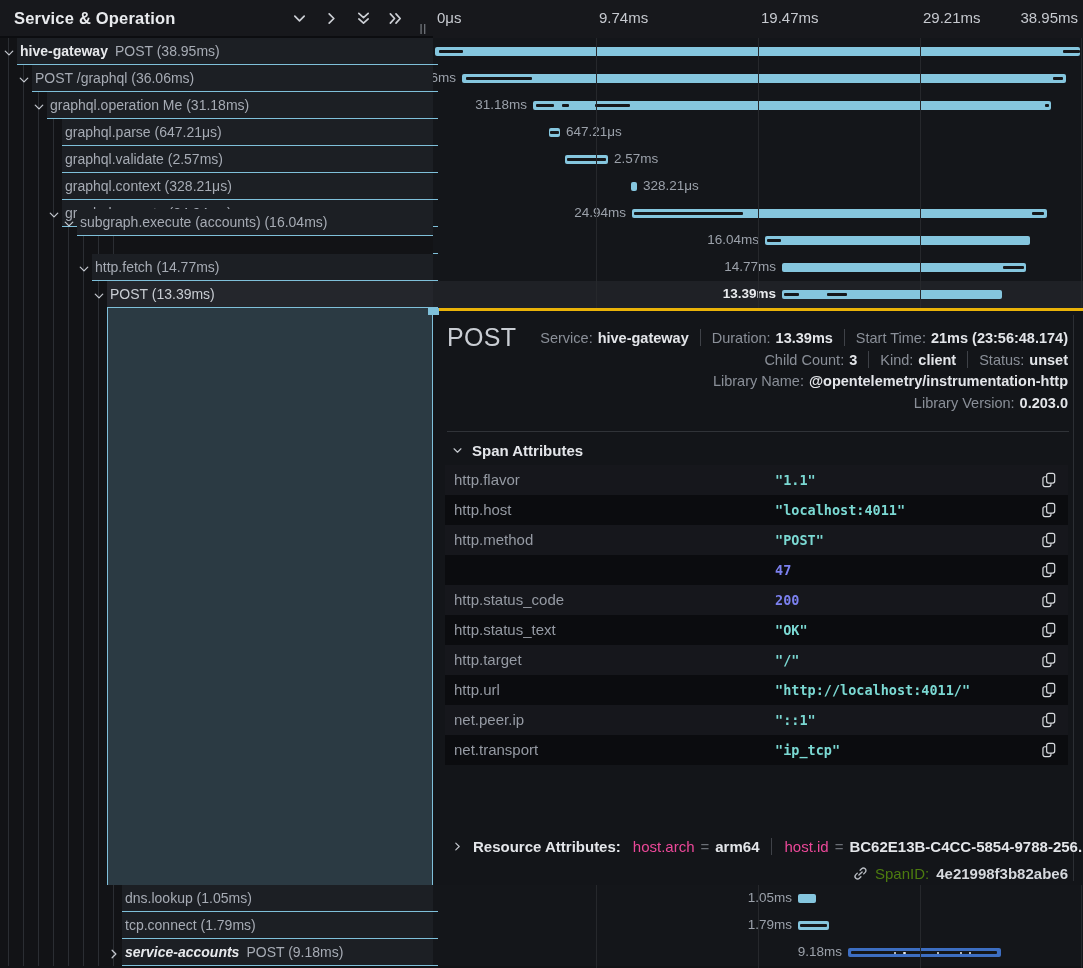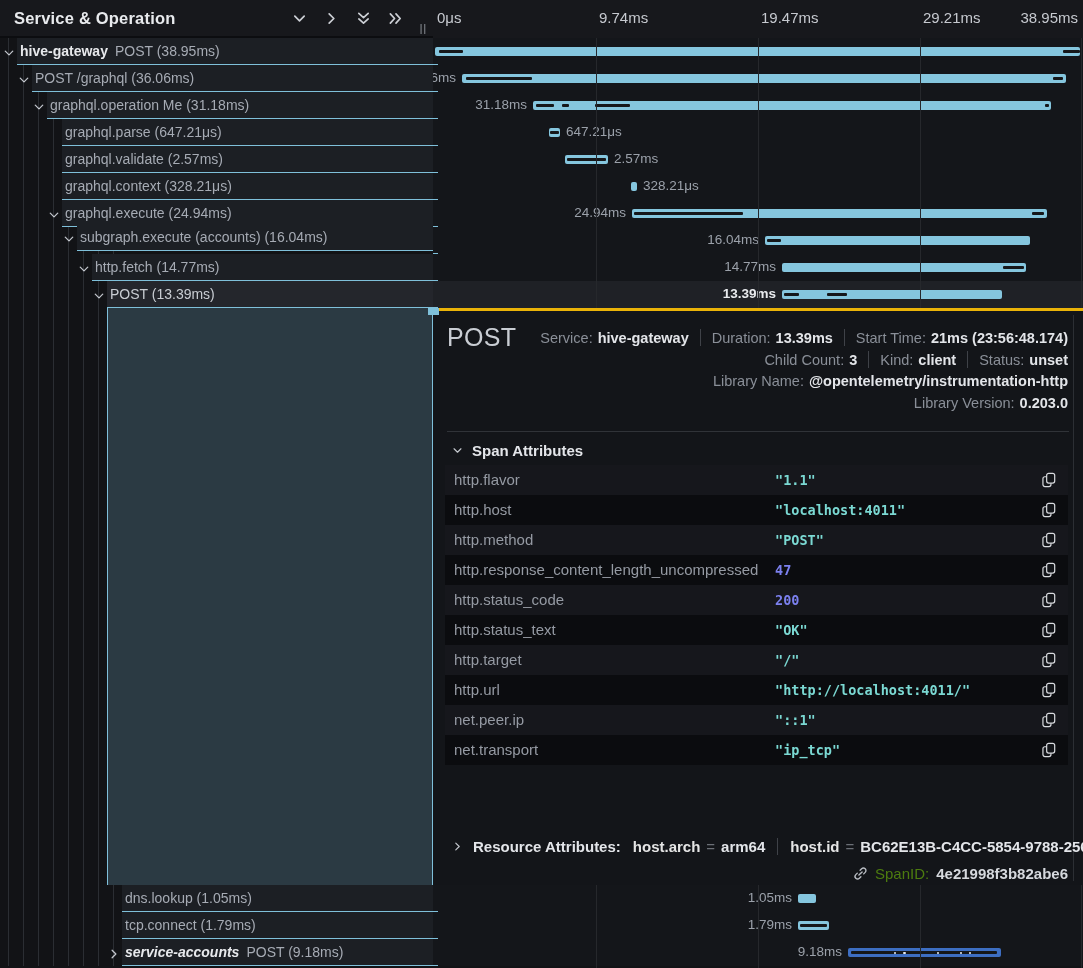--- a/index.html
+++ b/index.html
@@ -66,21 +66,21 @@
   .attr-row.odd { background:#16171c; }
   .attr-row.even { background:#0b0c0f; }
   .attr-key { position:absolute; left:9px; top:6px; font-size:15px; color:#959aa3; }
   .attr-val { position:absolute; left:330px; top:6.5px; font-family:"DejaVu Sans Mono",monospace; font-size:13.5px; font-weight:700; }
   .attr-val.str { color:#7bd9d3; }
   .attr-val.num { color:#7b80ee; }
   .copy-btn { position:absolute; right:12px; top:7px; width:14px; height:16px; cursor:pointer; }
   #resource-line { position:absolute; left:19px; top:527px; display:flex; align-items:center; font-size:15px; white-space:nowrap; cursor:pointer; }
   #resource-line svg { stroke:#c3c7cd; stroke-width:1.7; fill:none; stroke-linecap:round; stroke-linejoin:round; margin-right:10px; }
   #resource-line .rtitle { font-weight:700; color:#e3e5e9; margin-right:12px; }
-  #resource-line .rkey { color:#e5e5e5;font-weight:bold; }
+  #resource-line .rkey { color:#ec4899; }
   #resource-line .req { color:#6b6f76; margin:0 6px; }
   #resource-line .rval { color:#e3e5e9; font-weight:700; }
   #resource-line .sep { width:1px; height:17px; background:#3f4248; margin:0 12px; }
   #spanid-line { position:absolute; right:15px; top:554px; display:flex; align-items:center; gap:7px; font-size:15px; }
   #spanid-line .silabel { color:#4d7c0f; }
   #spanid-line .sival { color:#d6d9de; font-weight:700; }
 </style>
 </head>
 <body>
 
@@ -170,21 +170,21 @@
         <div class="rowbg" style="left: 62px;"></div>
         <span class="txt" style="left: 65px;"><span>graphql.context (328.21μs)</span></span>
       </div>
       <div class="tree-row" style="top: 200px;">
         <div class="rowbg" style="left: 62px;"></div>
         <span class="chev" style="left: 48px;"><svg viewBox="0 0 16 16" width="12" height="12">
             <polyline points="3,5.5 8,10.5 13,5.5"></polyline>
           </svg></span>
         <span class="txt" style="left: 65px;"><span>graphql.execute (24.94ms)</span></span>
       </div>
-      <div class="tree-row" style="top: 224px; text-align: center;">
+      <div class="tree-row" style="top: 209px; text-align: center;">
         <div class="rowbg" style="left: 77px;"></div>
         <span class="chev" style="left: 63px;"><svg viewBox="0 0 16 16" width="12" height="12">
             <polyline points="3,5.5 8,10.5 13,5.5"></polyline>
           </svg></span>
         <span class="txt" style="left: 80px;"><span>subgraph.execute (accounts) (16.04ms)</span></span>
       </div>
       <div class="tree-row" style="top: 254px;">
         <div class="rowbg" style="left: 92px;"></div>
         <span class="chev" style="left: 78px;"><svg viewBox="0 0 16 16" width="12" height="12">
             <polyline points="3,5.5 8,10.5 13,5.5"></polyline>
@@ -381,21 +381,20 @@
         </div>
         <div class="attr-row odd">
           <span class="attr-key">http.method</span>
           <span class="attr-val str">"POST"</span>
           <span class="copy-btn"><svg viewBox="0 0 15 17" width="14" height="16">
               <rect x="1" y="5" width="8.6" height="10.6" rx="2.2" fill="#131519" stroke="#d8dade" stroke-width="1.3"></rect>
               <rect x="5" y="1.3" width="8.6" height="10.6" rx="2.2" fill="#131519" stroke="#d8dade" stroke-width="1.3"></rect>
             </svg></span>
         </div>
         <div class="attr-row even">
-          <span class="attr-key">http.response_content_length_uncompressed</span>
           <span class="attr-val num">47</span>
           <span class="copy-btn"><svg viewBox="0 0 15 17" width="14" height="16">
               <rect x="1" y="5" width="8.6" height="10.6" rx="2.2" fill="#131519" stroke="#d8dade" stroke-width="1.3"></rect>
               <rect x="5" y="1.3" width="8.6" height="10.6" rx="2.2" fill="#131519" stroke="#d8dade" stroke-width="1.3"></rect>
             </svg></span>
         </div>
         <div class="attr-row odd">
           <span class="attr-key">http.status_code</span>
           <span class="attr-val num">200</span>
           <span class="copy-btn"><svg viewBox="0 0 15 17" width="14" height="16">

